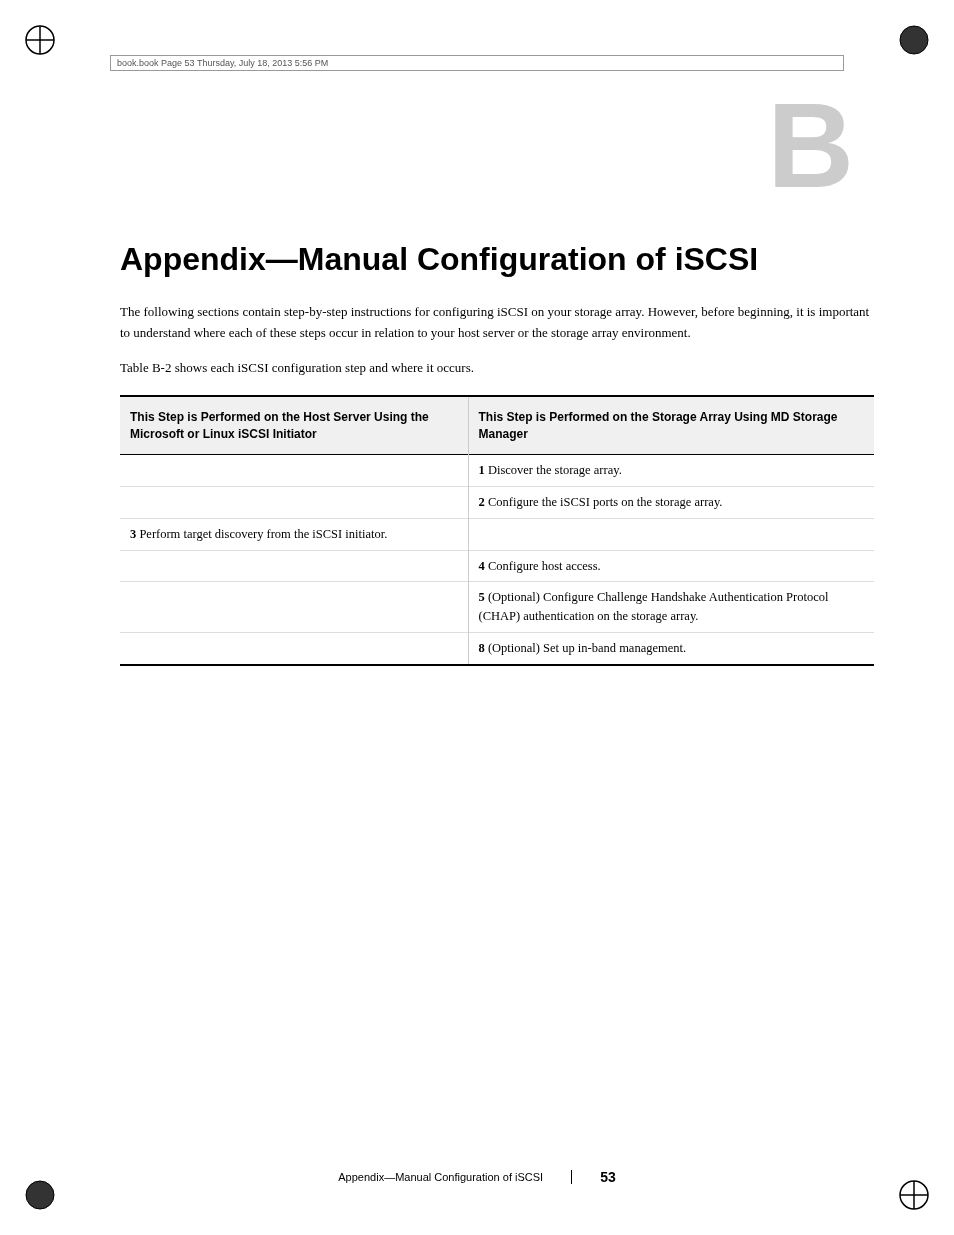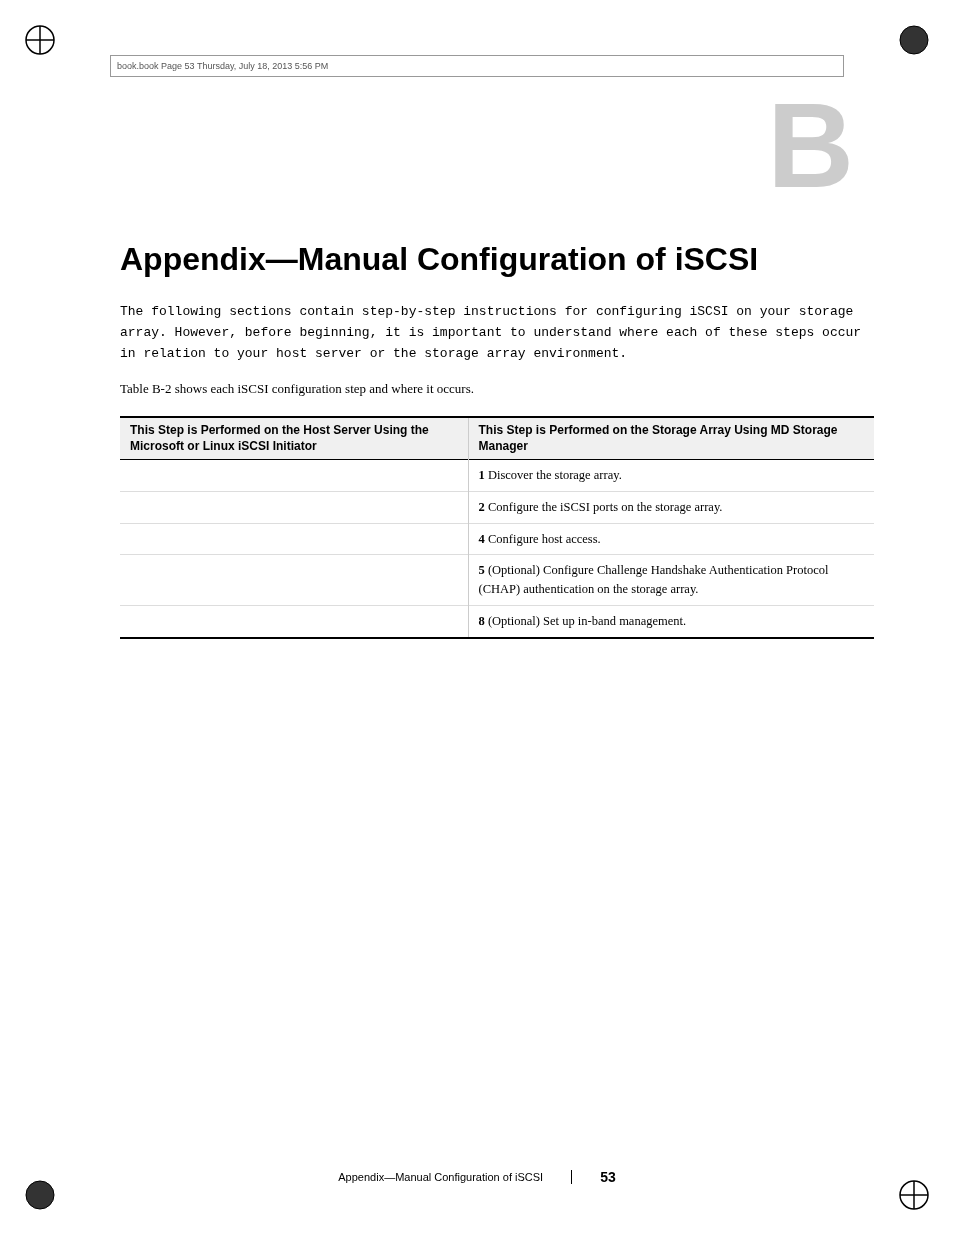--- a/index.html
+++ b/index.html
@@ -20,21 +20,21 @@
       position: relative;
       padding: 60px 80px 60px 120px;
     }
 
     
     .header-bar {
       position: absolute;
       top: 55px;
       left: 110px;
       right: 110px;
-      height: 22px;
+      height: 16px;
       border: 1px solid #999;
       display: flex;
       align-items: center;
       padding: 0 6px;
     }
 
     .header-bar-text {
       font-family: Arial, sans-serif;
       font-size: 9px;
       color: #555;
@@ -64,21 +64,21 @@
       line-height: 1.2;
       margin-bottom: 24px;
       color: #000;
     }
 
     .intro-text {
       font-size: 13px;
       line-height: 1.6;
       margin-bottom: 14px;
       color: #000;
-      font-family: Liberation Mono, monospace;
+      font-family: Liberation Serif, serif;
     }
 
     .table-intro {
       font-size: 13px;
       line-height: 1.6;
       margin-bottom: 16px;
       font-family: Georgia, serif;
     }
 
     
@@ -101,21 +101,21 @@
       font-size: 12.5px;
       font-family: Georgia, serif;
     }
 
     .config-table thead tr {
       border-bottom: 1px solid #000;
       background: #f0f0f0;
     }
 
     .config-table thead th {
-      padding: 4px 10px;
+      padding: 12px 10px;
       text-align: left;
       font-size: 12px;
       font-family: Arial, sans-serif;
       font-weight: bold;
       vertical-align: top;
       line-height: 1.4;
       border-right: 1px solid #ccc;
     }
 
     .config-table thead th:last-child {
@@ -255,20 +255,24 @@
       <tbody id="table-body">
       <tr>
             <td></td>
             <td><span class="step-number">1</span> Discover the storage array.</td>
           </tr>
           <tr>
             <td></td>
             <td><span class="step-number">2</span> Configure the iSCSI ports on the storage array.</td>
           </tr>
           <tr>
+            <td><span class="step-number">3</span> Perform target discovery from the iSCSI initiator.</td>
+            <td></td>
+          </tr>
+          <tr>
             <td></td>
             <td><span class="step-number">4</span> Configure host access.</td>
           </tr>
           <tr>
             <td></td>
             <td><span class="step-number">5</span> (Optional) Configure Challenge Handshake Authentication Protocol (CHAP) authentication on the storage array.</td>
           </tr>
           <tr>
             <td></td>
             <td><span class="step-number">8</span> (Optional) Set up in-band management.</td>

